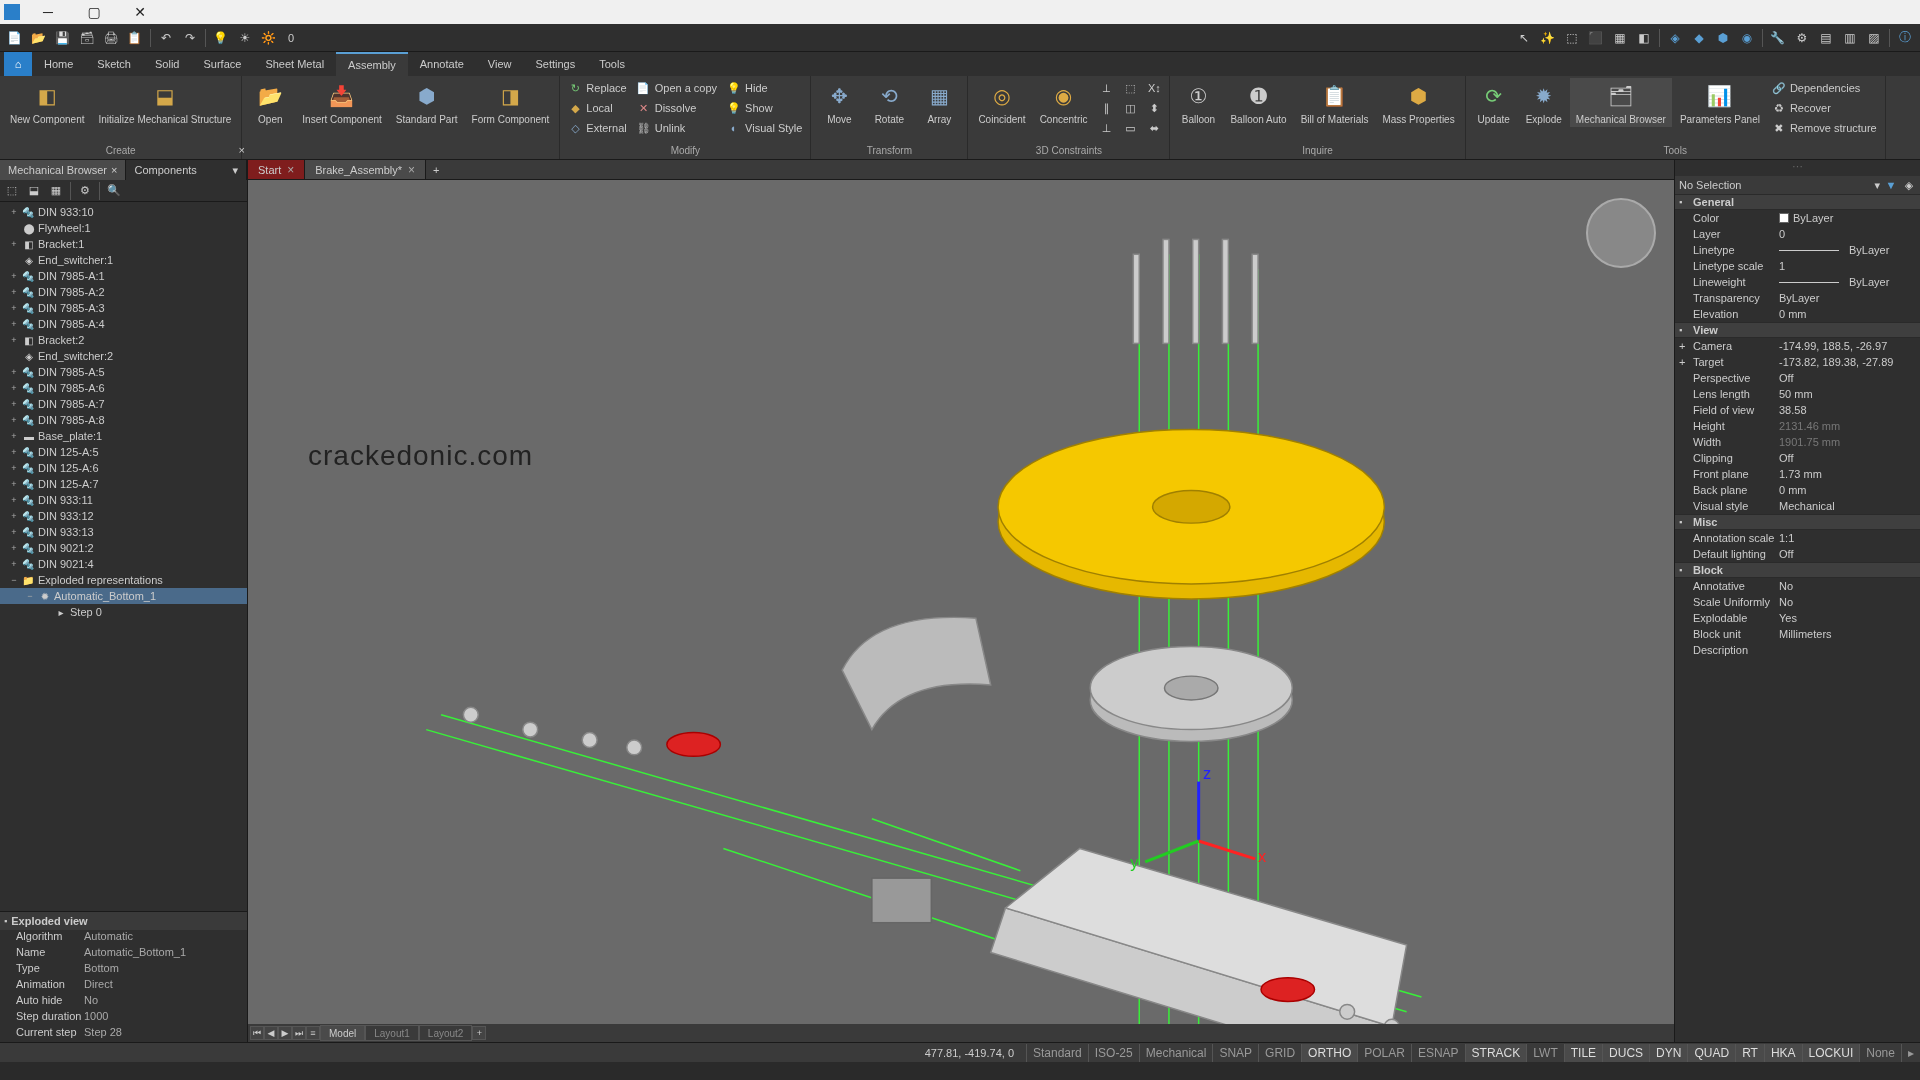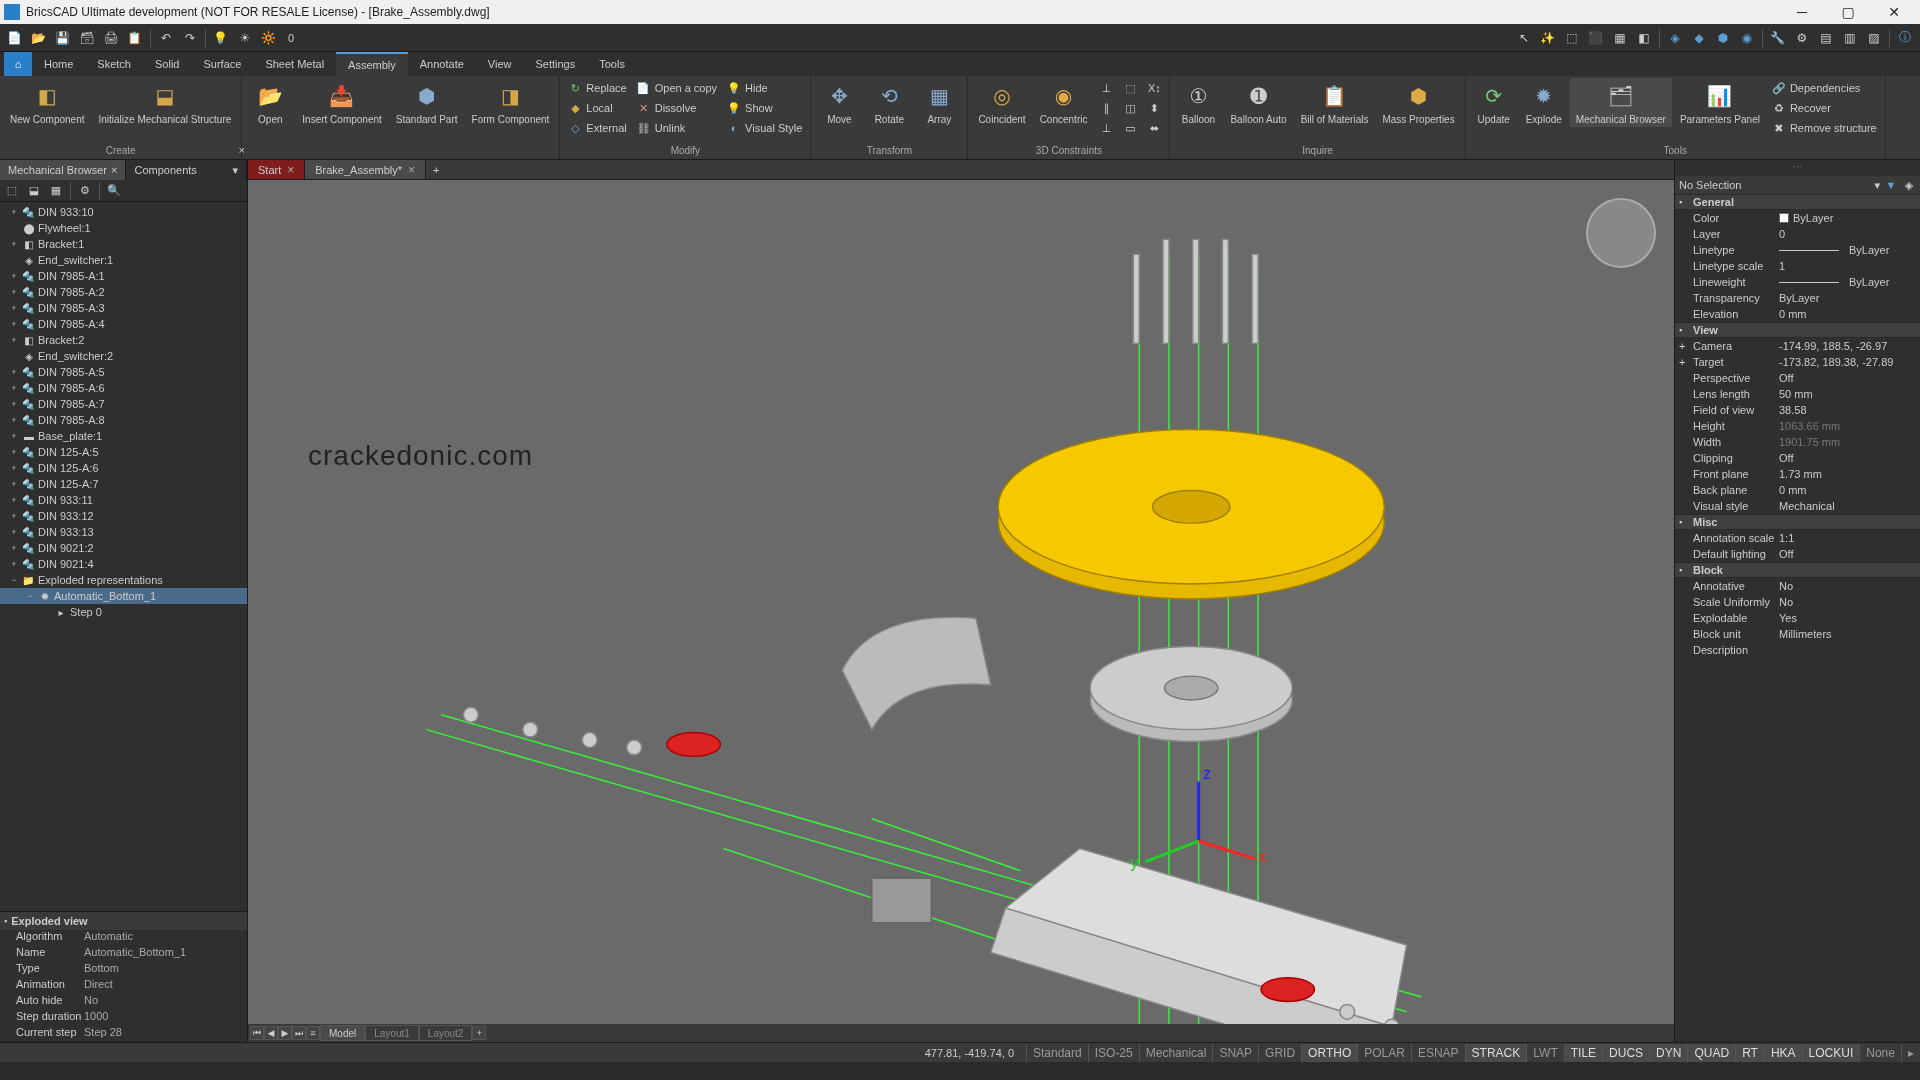--- a/index.html
+++ b/index.html
@@ -80,21 +80,20 @@
 .panel-close{position:absolute;top:0;right:2px;font-size:11px;cursor:pointer}
 .ribbon-active{background:#4a4a4a}
 .line-sample{display:inline-block;width:60px;height:1px;background:#ccc;vertical-align:middle;margin-right:6px}
 .svg-3d{position:absolute;inset:0}
 </style>
 </head>
 <body>
 
 <div class="titlebar">
   <div class="titlebar-icon"></div>
-  <div class="titlebar-text">BricsCAD Ultimate development (NOT FOR RESALE License) - [Brake_Assembly.dwg]</div>
   <div class="winctrl">
     <div class="winbtn">─</div>
     <div class="winbtn">▢</div>
     <div class="winbtn">✕</div>
   </div>
 </div>
 
 <div class="qat">
   <div class="qat-btn">📄</div>
   <div class="qat-btn">📂</div>
@@ -701,21 +700,21 @@
         <div class="rprop-row">
           <div class="rprop-key">Lens length</div>
           <div class="rprop-val">50 mm</div>
         </div>
         <div class="rprop-row">
           <div class="rprop-key">Field of view</div>
           <div class="rprop-val">38.58</div>
         </div>
         <div class="rprop-row">
           <div class="rprop-key">Height</div>
-          <div class="rprop-val dim">1063.66 mm</div>
+          <div class="rprop-val dim">2131.46 mm</div>
         </div>
         <div class="rprop-row">
           <div class="rprop-key">Width</div>
           <div class="rprop-val dim">1901.75 mm</div>
         </div>
         <div class="rprop-row">
           <div class="rprop-key">Clipping</div>
           <div class="rprop-val">Off</div>
         </div>
         <div class="rprop-row">

